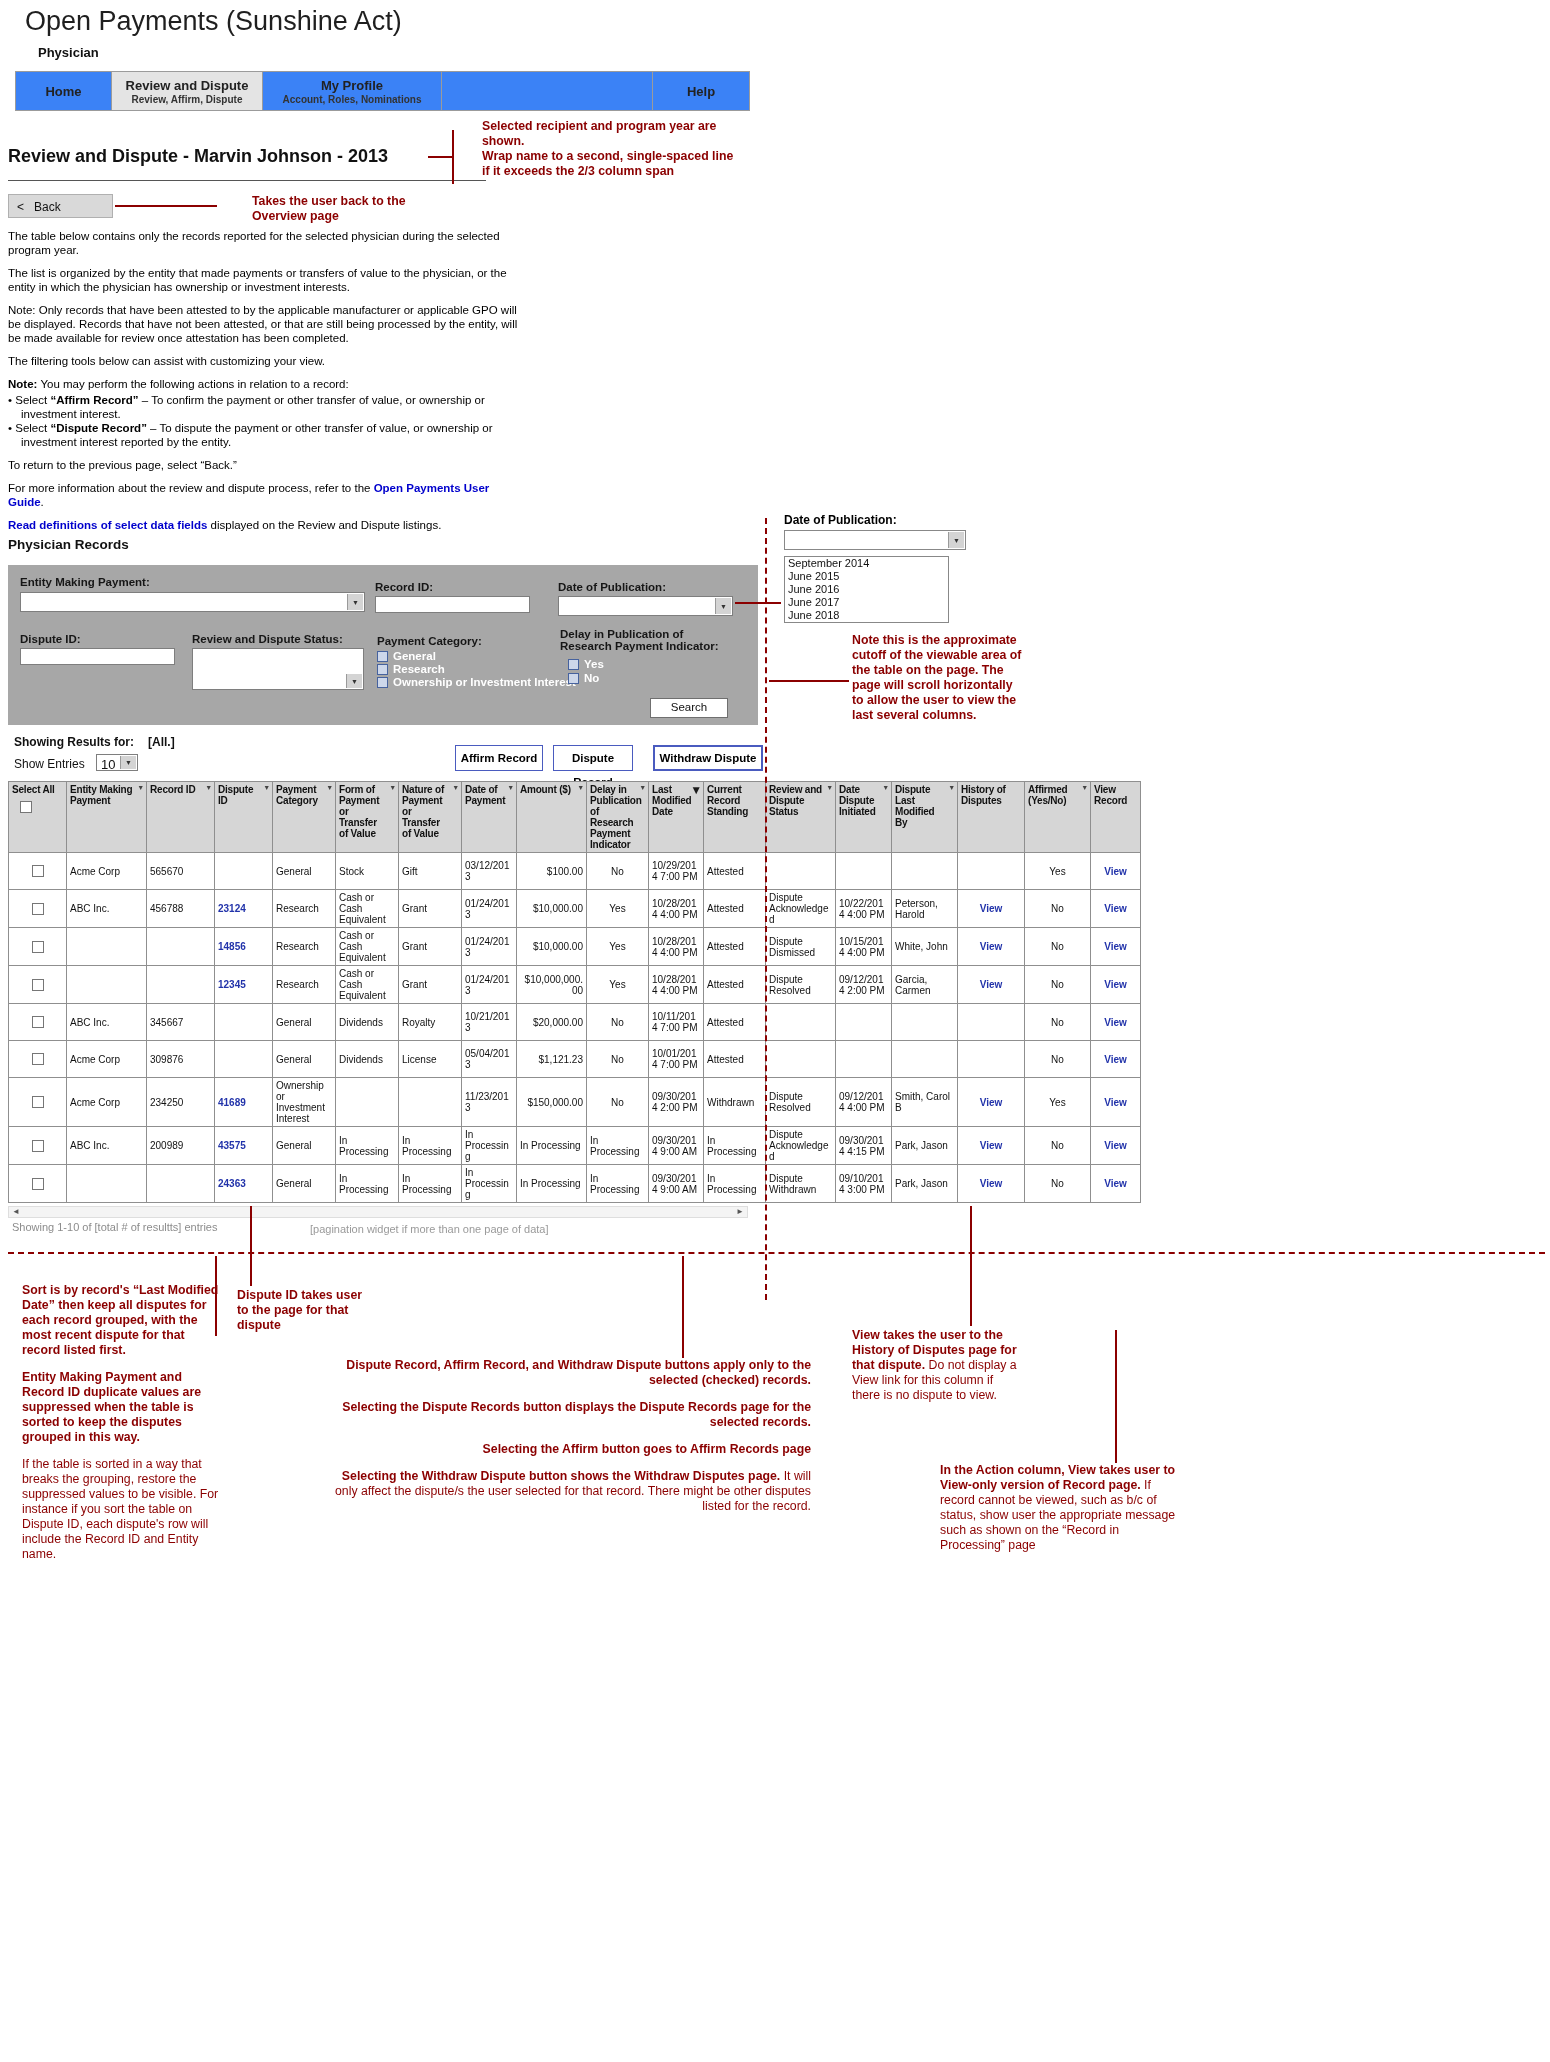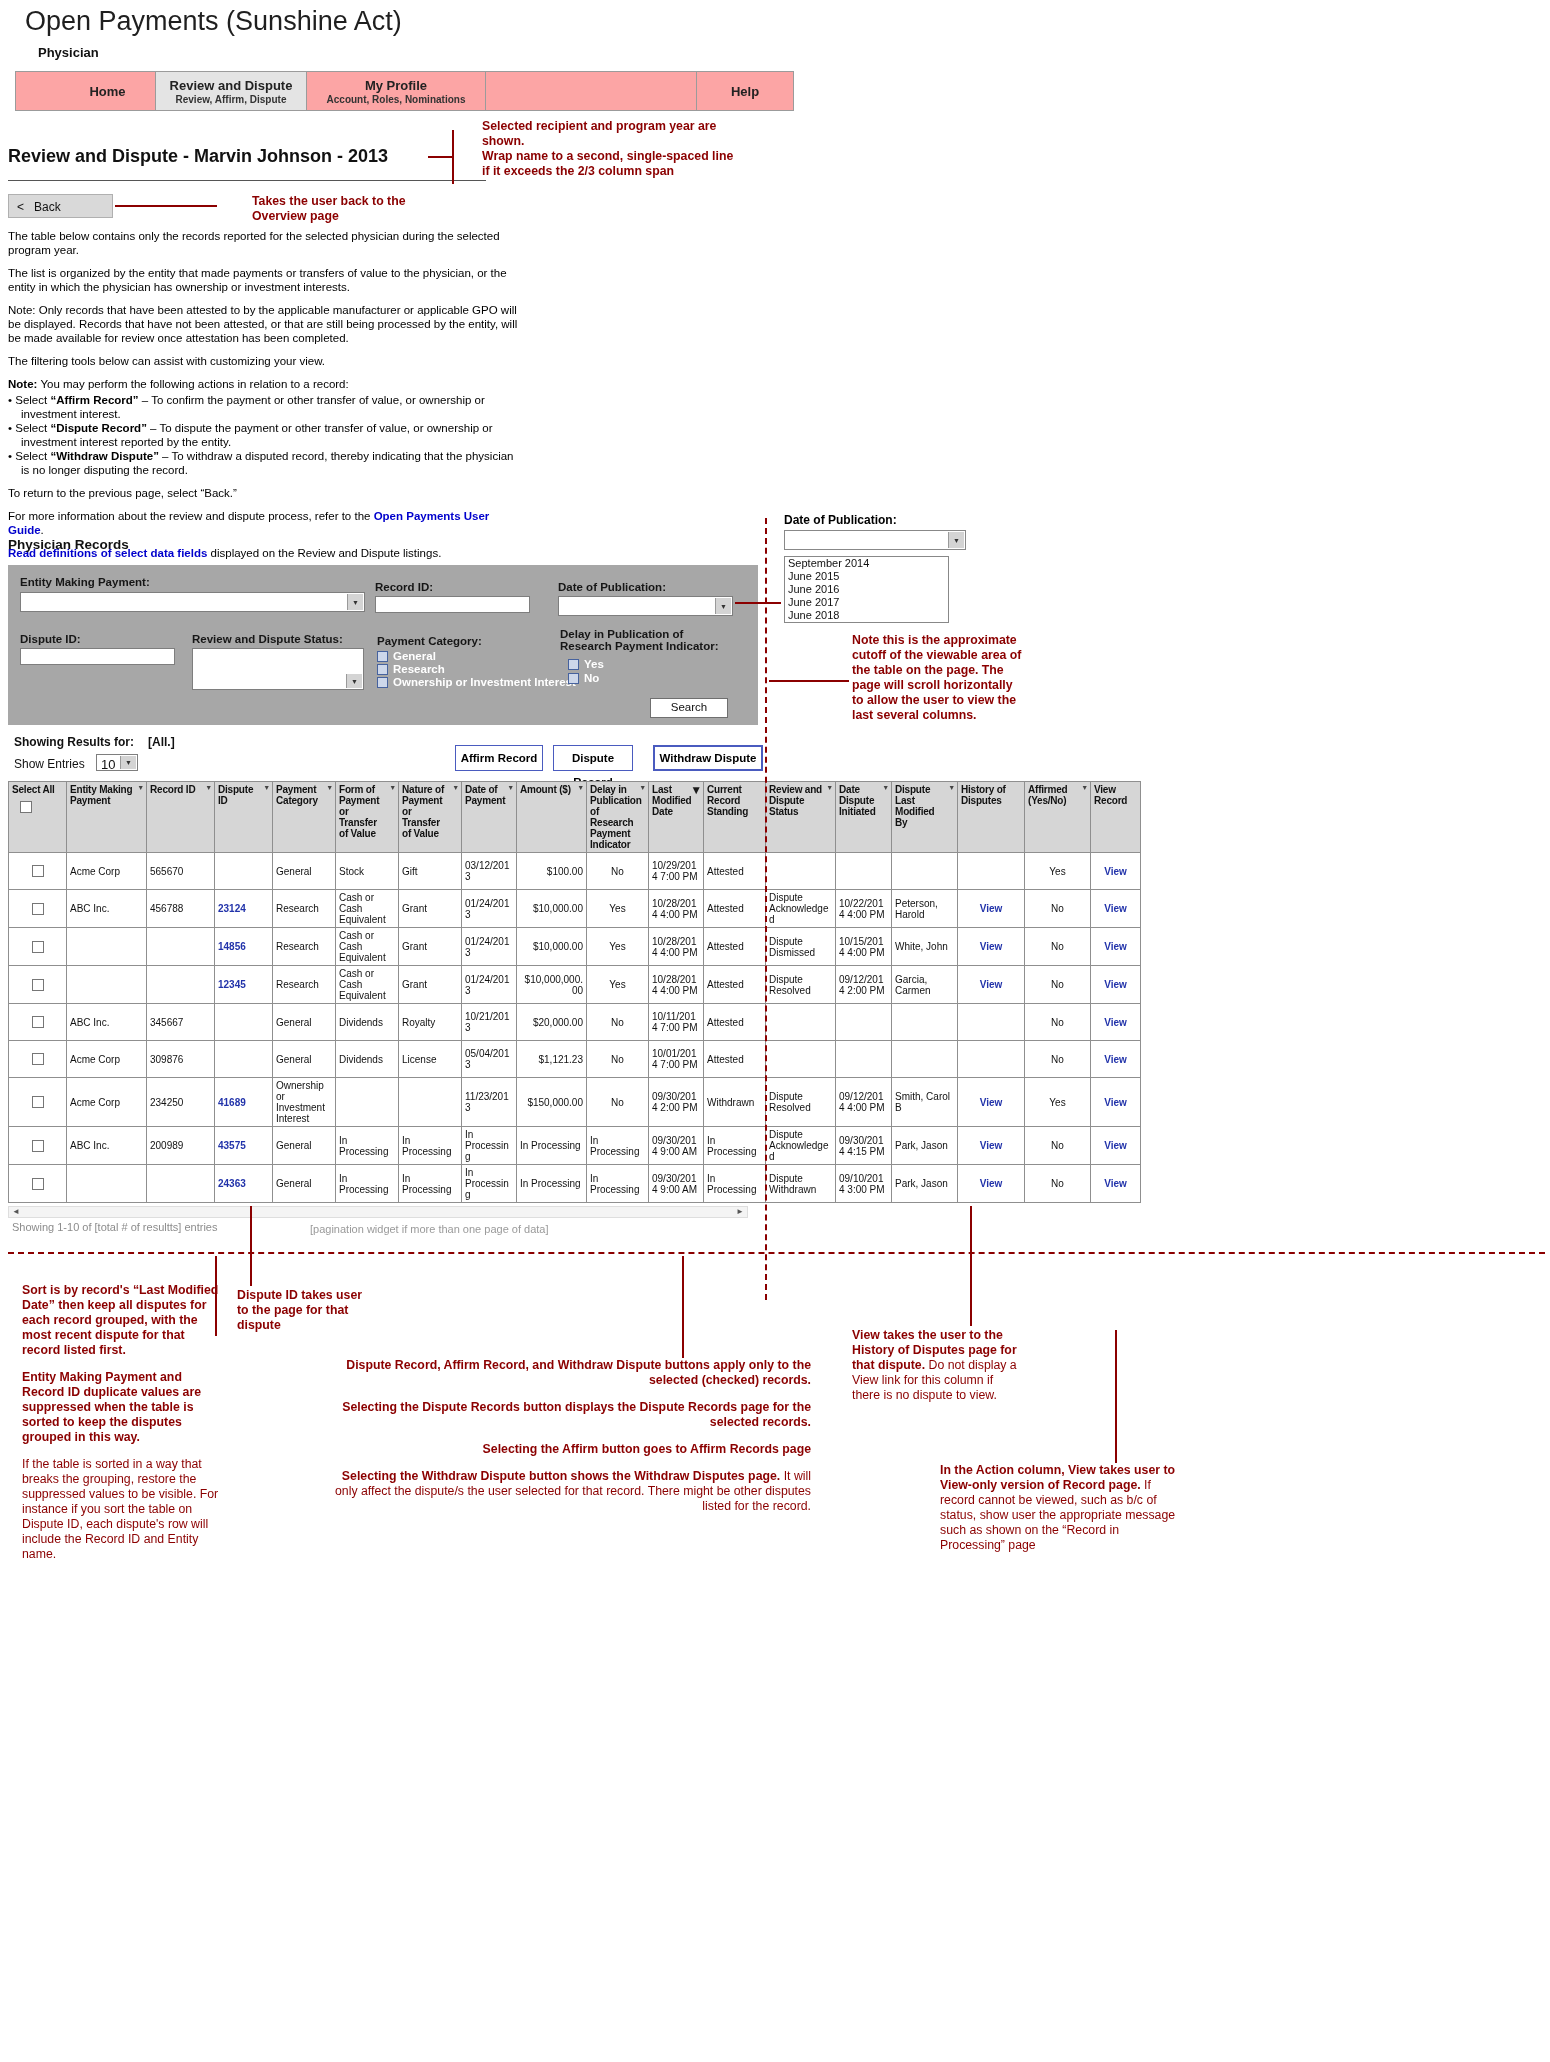--- a/index.html
+++ b/index.html
@@ -4,21 +4,21 @@
 <style>
   html,body{margin:0;padding:0;background:#fff;}
   #page{position:relative;width:1550px;height:2062px;background:#fff;
         font-family:"Liberation Sans", sans-serif;color:#111;overflow:hidden;}
 
   
   #app-title{position:absolute;left:25px;top:6px;font-size:27px;color:#1f1f1f;}
   #app-sub{position:absolute;left:38px;top:45px;font-size:13px;font-weight:bold;}
 
   
-  #nav{position:absolute;left:15px;top:71px;width:733px;height:38px;border:1px solid #9b9b9b;display:flex;background:#fca5a5;padding-left:44px;}
+  #nav{position:absolute;left:15px;top:71px;width:733px;height:38px;border:1px solid #9b9b9b;display:flex;background:#3b82f6;}
   .navcell{display:flex;flex-direction:column;justify-content:center;align-items:center;border-right:1px solid #9b9b9b;cursor:pointer;}
   .navmain{font-size:13px;font-weight:bold;color:#222;}
   .navsub{font-size:10px;font-weight:bold;color:#333;margin-top:1px;}
   #nav-home{width:95px;}
   #nav-review{width:150px;background:#e4e4e4;}
   #nav-profile{width:178px;}
   #nav-spacer{flex:1;border-right:1px solid #9b9b9b;}
   #nav-help{width:96px;border-right:none;}
 
   
@@ -137,21 +137,20 @@
   </div>
 
   <div id="intro">
     <p>The table below contains only the records reported for the selected physician during the selected program year.</p>
     <p>The list is organized by the entity that made payments or transfers of value to the physician, or the entity in which the physician has ownership or investment interests.</p>
     <p>Note: Only records that have been attested to by the applicable manufacturer or applicable GPO will be displayed. Records that have not been attested, or that are still being processed by the entity, will be made available for review once attestation has been completed.</p>
     <p>The filtering tools below can assist with customizing your view.</p>
     <p style="margin-bottom:2px;"><span class="b">Note:</span><span> You may perform the following actions in relation to a record:</span></p>
     <div class="bullet"><span>• Select </span><span class="b">“Affirm Record”</span><span> – To confirm the payment or other transfer of value, or ownership or investment interest.</span></div>
     <div class="bullet"><span>• Select </span><span class="b">“Dispute Record”</span><span> – To dispute the payment or other transfer of value, or ownership or investment interest reported by the entity.</span></div>
-    <div class="bullet"><span>• Select </span><span class="b">“Withdraw Dispute”</span><span> – To withdraw a disputed record, thereby indicating that the physician is no longer disputing  the record.</span></div>
     <p style="margin-top:9px;">To return to the previous page, select “Back.”</p>
     <p><span>For more information about the review and dispute process, refer to the </span><a href="#" class="doclink">Open Payments User Guide</a><span>.</span></p>
     <p><a href="#" class="doclink">Read definitions of select data fields</a><span> displayed on the Review and Dispute listings.</span></p>
   </div>
 
   <div id="precords">Physician Records</div>
 
   <div id="filterpanel">
     <div class="flabel" style="left:12px;top:11px;">Entity Making Payment:</div>
     <div class="fld" style="left:12px;top:27px;width:345px;height:20px;">

